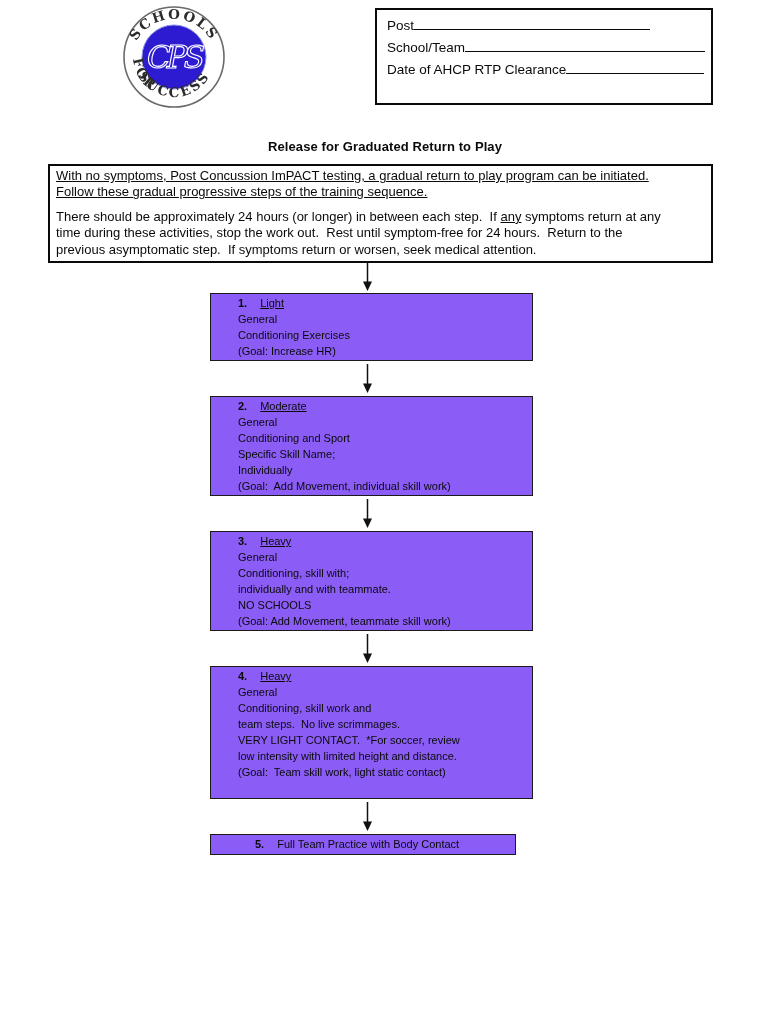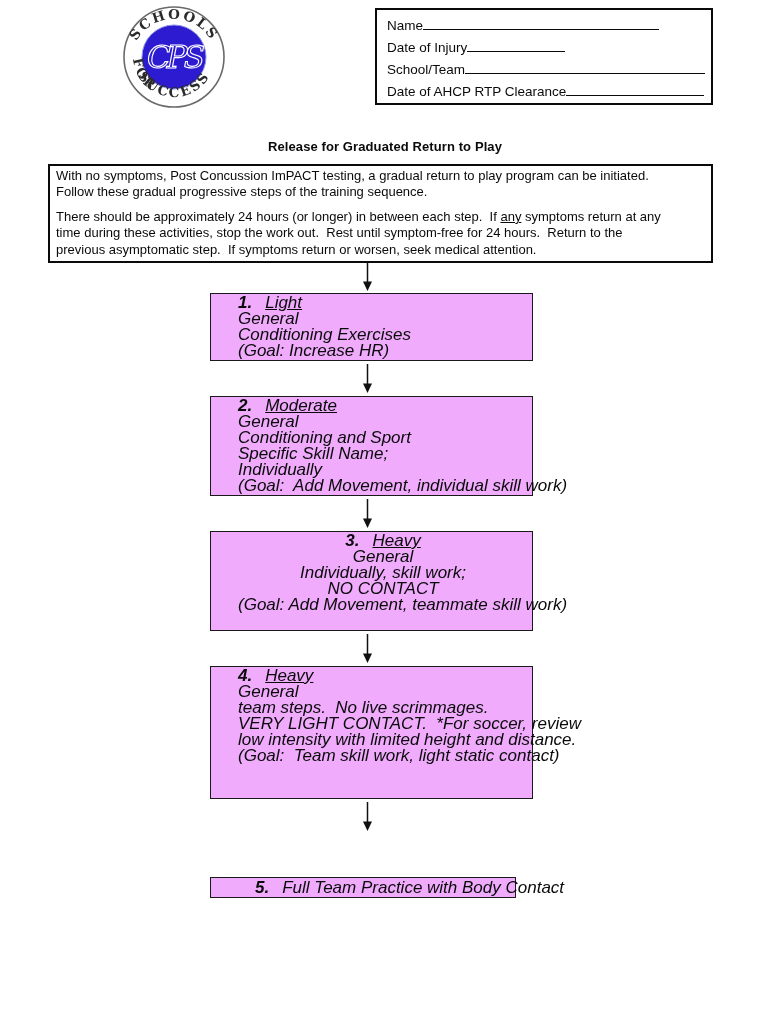--- a/index.html
+++ b/index.html
@@ -66,48 +66,47 @@
     position: absolute;
     left: 48px;
     top: 164px;
     width: 665px;
     border: 2px solid #0a0a0a;
     padding: 2px 4px 3px 6px;
     font-size: 13px;
     line-height: 16.4px;
   }
   .intro-box p { white-space: pre-wrap; }
-  .intro-p1 { margin-bottom: 8px; }
+  .intro-p1 { margin-bottom: 8px; text-decoration: underline; }
   .u { text-decoration: underline; }
 
   
   .flow-arrow { position: absolute; left: 360px; width: 15px; height: 30px; }
   .arrow-1 { top: 262px; }
   .arrow-2 { top: 364px; }
   .arrow-3 { top: 499px; }
   .arrow-4 { top: 634px; }
   .arrow-5 { top: 802px; }
 
   
   .step-box {
     position: absolute;
     left: 210px;
     width: 323px;
     border: 1.5px solid #1a1a1a;
     padding: 1px 4px 1px 27px;
-    font-size: 17px;
+    font-size: 11px;
     line-height: 16px;
-    background: #f0abfc;
-    font-style: italic;
+    background: #8b5cf6;
   }
   .step-1 { top: 293px; height: 68px;  }
   .step-2 { top: 396px; height: 100px; }
-  .step-3 { top: 531px; height: 100px; text-align: center; }
+  .step-3 { top: 531px; height: 100px; }
   .step-4 { top: 666px; height: 133px; }
-  .step-5 { top: 877px; height: 21px; width: 306px; padding: 1px 4px 1px 44px; line-height: 17px; }
+  .step-5 { top: 834px; height: 21px; width: 306px; padding: 1px 4px 1px 44px; line-height: 17px; }
 
   .step-num { font-weight: bold; margin-right: 13px; }
   .step-title-u { text-decoration: underline; }
   .step-line, .step-head { white-space: pre; }
 </style>
 </head>
 <body>
 
 <div id="page">
 
@@ -127,24 +126,21 @@
       </text>
       <text font-family="DejaVu Serif, serif" font-size="13.5" letter-spacing="2.2" fill="#2b2b2b" font-weight="bold">
         <textPath href="#arcBottom" startOffset="50%" text-anchor="middle">SUCCESS</textPath>
       </text>
       <text x="52" y="63" text-anchor="middle" font-family="DejaVu Serif, serif" font-size="31" font-style="italic" letter-spacing="-4" fill="none" stroke="#ffffff" stroke-width="1.1">CPS</text>
     </svg>
   </div>
 
   <div class="form-box">
     <div class="form-row">
-      <span>Name</span><span class="blank-line blank-name"></span>
-    </div>
-    <div class="form-row">
-      <span>Date of Injury</span><span class="blank-line blank-injury"></span>
+      <span>Post</span><span class="blank-line blank-name"></span>
     </div>
     <div class="form-row">
       <span>School/Team</span><span class="blank-line blank-school"></span>
     </div>
     <div class="form-row">
       <span>Date of AHCP RTP Clearance</span><span class="blank-line blank-clearance"></span>
     </div>
   </div>
 
   <div class="doc-title">Release for Graduated Return to Play</div>
@@ -195,30 +191,32 @@
         <div class="step-line">Specific Skill Name;</div>
         <div class="step-line">Individually</div>
         <div class="step-line">(Goal:  Add Movement, individual skill work)</div>
       </div>
   </div>
 
   <div class="step-box step-3">
     <div class="step-head"><span class="step-num">3.</span><span class="step-title-u">Heavy</span></div>
     <div>
         <div class="step-line">General</div>
-        <div class="step-line">Individually, skill work;</div>
-        <div class="step-line">NO CONTACT</div>
+        <div class="step-line">Conditioning, skill with;</div>
+        <div class="step-line">individually and with teammate.</div>
+        <div class="step-line">NO SCHOOLS</div>
         <div class="step-line">(Goal: Add Movement, teammate skill work)</div>
       </div>
   </div>
 
   <div class="step-box step-4">
     <div class="step-head"><span class="step-num">4.</span><span class="step-title-u">Heavy</span></div>
     <div>
         <div class="step-line">General</div>
+        <div class="step-line">Conditioning, skill work and</div>
         <div class="step-line">team steps.  No live scrimmages.</div>
         <div class="step-line">VERY LIGHT CONTACT.  *For soccer, review</div>
         <div class="step-line">low intensity with limited height and distance.</div>
         <div class="step-line">(Goal:  Team skill work, light static contact)</div>
       </div>
   </div>
 
   <div class="step-box step-5">
     <div class="step-head"><span class="step-num">5.</span><span>Full Team Practice with Body Contact</span></div>
   </div>

